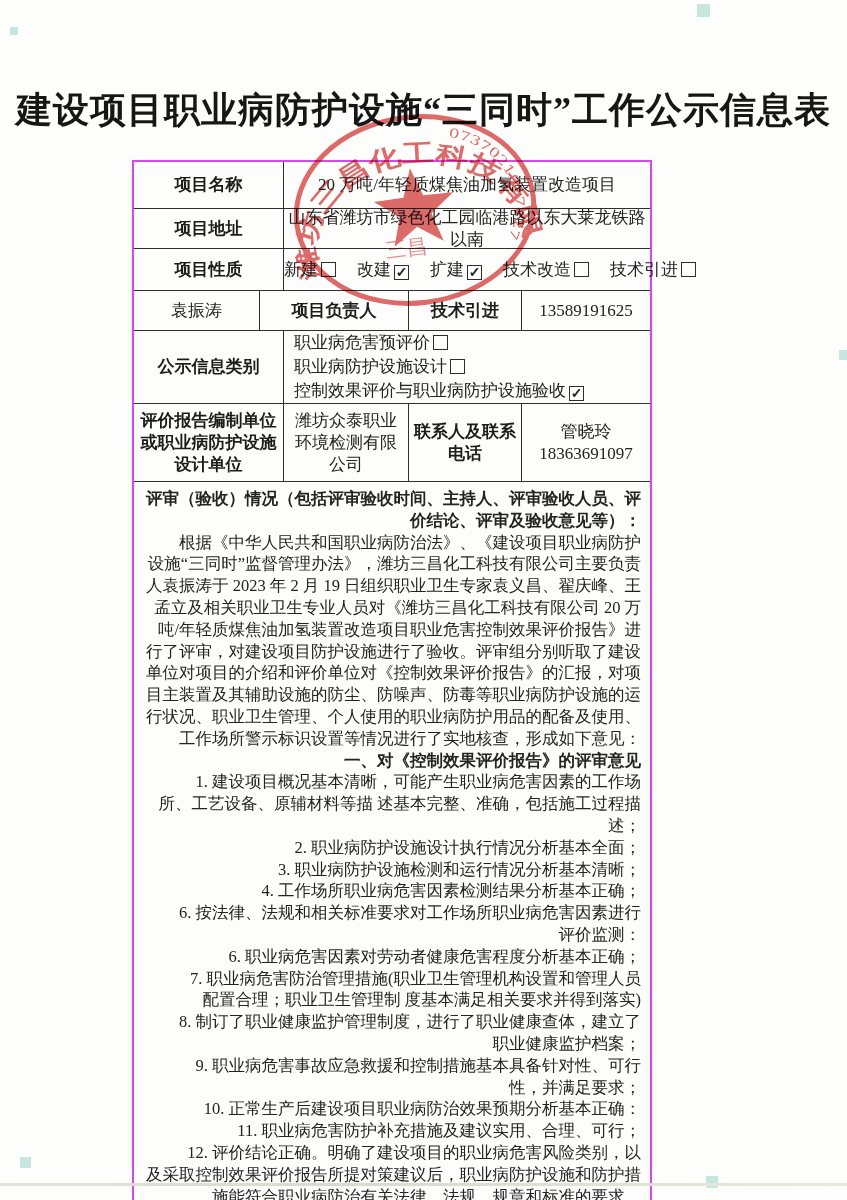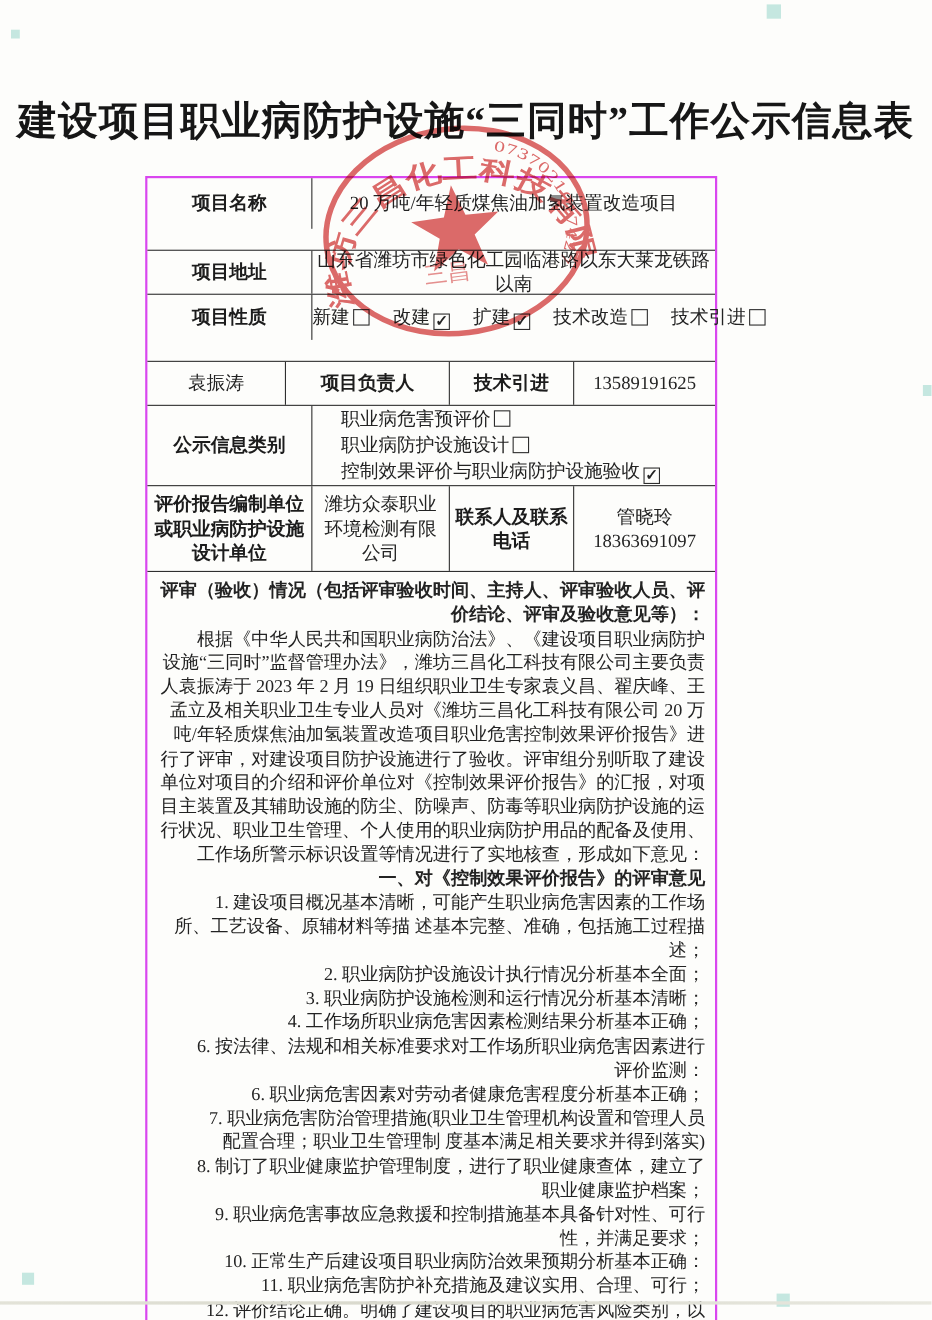--- a/index.html
+++ b/index.html
@@ -24,24 +24,24 @@
     display:flex;align-items:center;justify-content:center;
     font-size:17px;line-height:22px;padding:2px 4px;text-align:center;
   }
   .td:first-child{border-left:none;}
   .label{font-weight:bold;color:#1c1c1c;}
   .c1{width:149px;flex:none;}
   .c2{width:125px;flex:none;}
   .c3{width:113px;flex:none;}
   .c4{flex:1;}
   .span3{flex:1;}
-  .h46{height:46px;} .h40{height:40px;margin-top:19px;} .h42{height:42px;} .h73{height:73px;} .h78{height:78px;}
+  .h46{height:46px;} .h40{height:40px;} .h42{height:42px;} .h73{height:73px;} .h78{height:78px;}
   .left{justify-content:flex-start;text-align:left;}
   .opts-inline{display:flex;gap:21px;padding-left:0;align-items:center;}
-  .opts-stack{flex-direction:column;align-items:flex-start;justify-content:center;padding-left:26px;line-height:24px;}
+  .opts-stack{flex-direction:column;align-items:flex-start;justify-content:center;padding-left:10px;line-height:24px;}
   .opt{white-space:nowrap;}
   .cb{
     display:inline-block;width:15px;height:15px;border:1.7px solid #2d2d2d;
     margin-left:3px;vertical-align:-2px;text-align:center;line-height:13px;
     font-size:14px;font-weight:bold;box-sizing:border-box;
   }
   .bigcell{display:block;padding:6px 9px 12px 9px;font-size:16.5px;line-height:21.8px;text-align:left;}
   .review-heading{font-weight:bold;margin:0;}
   .para{margin:0;text-indent:2em;}
   .para.bold{font-weight:bold;}

